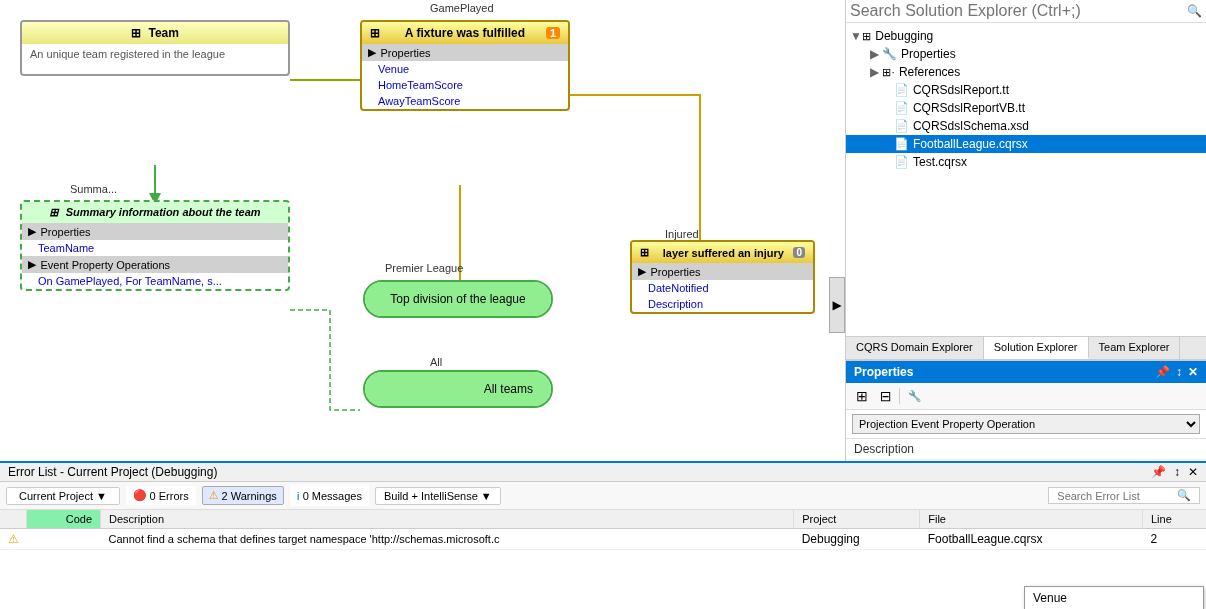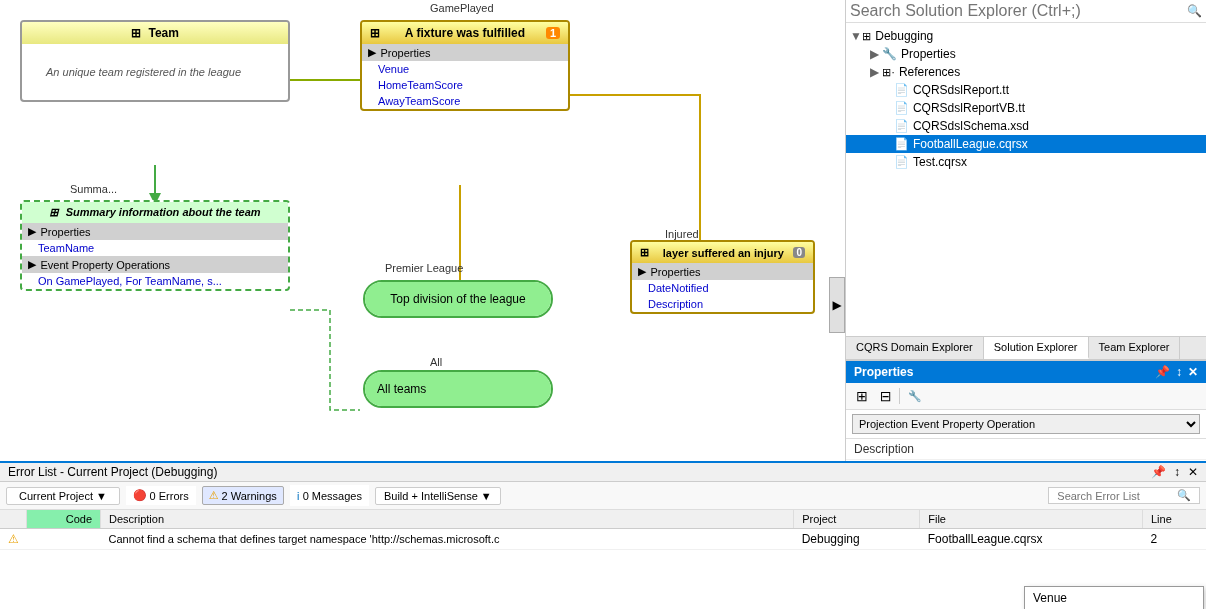--- a/index.html
+++ b/index.html
@@ -40,21 +40,21 @@
     .props-table tr td:first-child { color: #333; width: 170px; }
     .props-table tr td:last-child { color: #000; font-weight: normal; }
     
     
     .dropdown-popup { position: absolute; background: white; border: 1px solid #999; box-shadow: 2px 2px 6px rgba(0,0,0,0.2); z-index: 100; min-width: 150px; }
     .dropdown-popup-item { padding: 4px 8px; cursor: pointer; font-size: 12px; }
     
     
     .node { position: absolute; border: 2px solid; border-radius: 4px; background: white; }
     .node-header { padding: 4px 8px; font-weight: bold; font-size: 12px; text-align: center; border-radius: 2px 2px 0 0; }
-    .node-desc { padding: 22px 8px; font-size: 11px; color: #555; font-style: italic; min-height: 30px; margin-left: 16px; }
+    .node-desc { padding: 4px 8px; font-size: 11px; color: #555; min-height: 30px; }
     .node-section { background: #d0d0d0; padding: 2px 6px; font-size: 11px; display: flex; align-items: center; gap: 4px; }
     .node-item { padding: 2px 16px; font-size: 11px; color: #0000cc; }
     
     
     .connections { position: absolute; top: 0; left: 0; width: 100%; height: 100%; pointer-events: none; }
     
     
     .team-node { left: 20px; top: 20px; width: 270px; border-color: #999; }
     .team-node .node-header { background: linear-gradient(to bottom, #ffffc0, #e8e880); }
     
@@ -145,21 +145,21 @@
     <div style="position:absolute; left:363px; top:280px; width:190px;">
       <div style="border: 2px solid #44aa44; border-radius: 30px; background: #d0ffd0; overflow: hidden;">
         <div style="background: #90ee90; padding: 10px 16px; text-align: center; font-size: 12px;">Top division of the league</div>
       </div>
     </div>
 
     <div class="node-title-label" style="left:430px; top:356px;">All</div>
 
     <div style="position:absolute; left:363px; top:370px; width:190px;">
       <div style="border: 2px solid #44aa44; border-radius: 30px; background: #d0ffd0; overflow: hidden;">
-        <div style="background: #90ee90; padding: 10px 12px; text-align: left; font-size: 12px;">All teams</div>
+        <div style="background: #90ee90; padding: 10px 18px; text-align: right; font-size: 12px;">All teams</div>
       </div>
     </div>
 
     <div class="node-title-label" style="left:665px; top:228px;">Injured</div>
 
     <div class="node injured-node">
       <div class="node-header">
         <span style="margin-right:4px;">⊞</span>
         <span>layer suffered an injury</span>
         <span style="background:#888; color:white; border-radius:3px; padding:0 3px; font-size:10px;">0</span>

